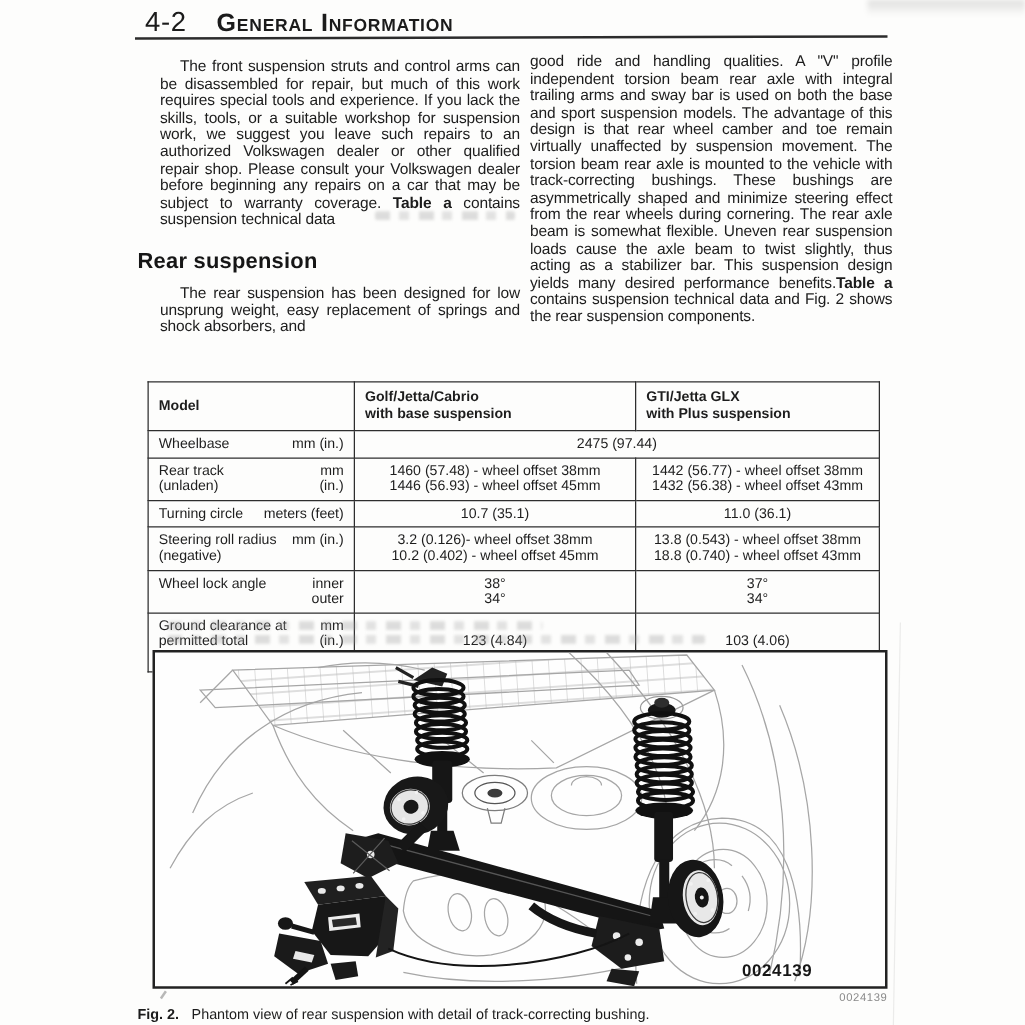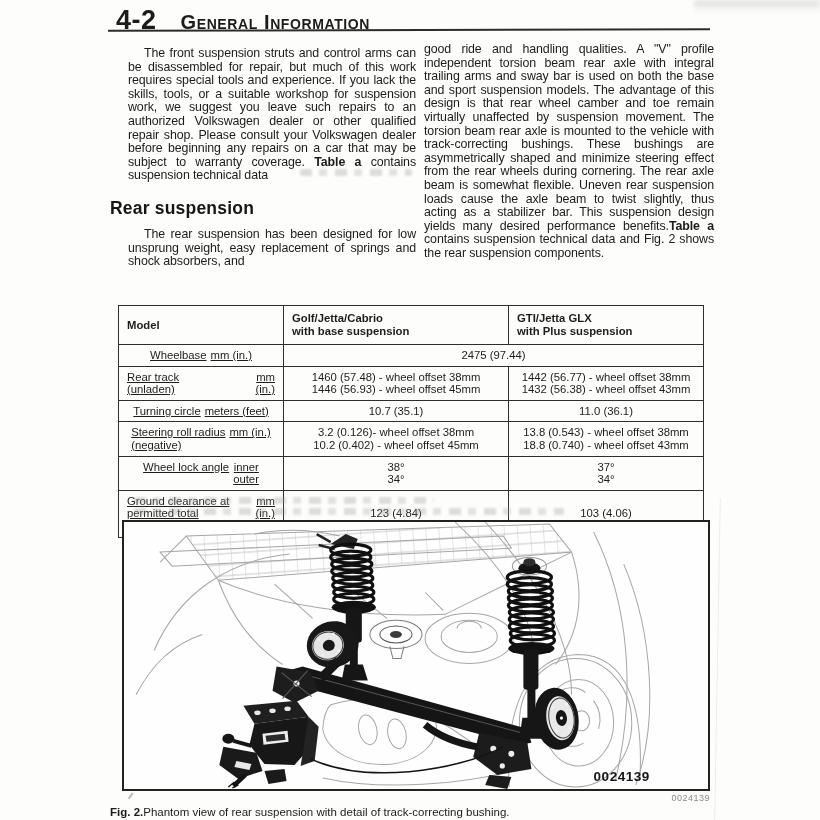--- a/index.html
+++ b/index.html
@@ -3,49 +3,49 @@
 <meta charset="utf-8">
 <style>
   html,body{margin:0;padding:0;background:#ffffff;}
   .page{
     position:relative;width:820px;height:820px;overflow:hidden;
     background:#fdfdfc;
     font-family:"Liberation Sans",sans-serif;color:#1d1d1d;
   }
   
   .hdr{position:absolute;left:116px;top:5px;display:flex;gap:24px;align-items:baseline;}
-  .hdr-num{font-size:27px;font-weight:bold;letter-spacing:.5px;color:#1b1b1b;}
+  .hdr-num{font-size:22px;font-weight:normal;letter-spacing:.5px;color:#1b1b1b;}
   .hdr-title{font-size:20px;font-weight:bold;font-variant:small-caps;letter-spacing:.6px;color:#1b1b1b;}
   .rule{position:absolute;left:108px;top:29px;width:602px;height:2px;background:#2c2c2c;transform:rotate(-.15deg);}
   
   .col-left{position:absolute;left:110px;top:47px;width:306px;}
   .col-right{position:absolute;left:424px;top:43px;width:290px;}
   p.body{margin:0;font-size:12.4px;line-height:13.6px;text-align:justify;letter-spacing:-.1px;color:#1c1c1c;}
   p.indent{text-indent:16px;margin-left:18px;}
   .rear-head{margin:15px 0 9px 0;font-size:17.5px;font-weight:bold;letter-spacing:.2px;color:#161616;}
   
   .tbl-title{position:absolute;left:85px;top:249px;width:585px;text-align:center;font-size:13px;font-weight:bold;color:#1a1a1a;}
   table.spec{position:absolute;left:118px;top:268px;width:585px;border-collapse:collapse;table-layout:fixed;
     border:1.5px solid #222;margin-top:37px;}
   table.spec col.c1{width:165px;} table.spec col.c2{width:225px;} table.spec col.c3{width:195px;}
   table.spec th,table.spec td{border:1px solid #2e2e2e;padding:4px 8px;font-size:11.3px;line-height:12.6px;vertical-align:middle;}
   table.spec th{font-weight:bold;text-align:left;white-space:pre-line;height:30px;}
   table.spec th.model{text-align:left;vertical-align:middle;}
-  .lab-cell{display:flex;justify-content:center;align-items:flex-start;gap:4px;text-decoration:underline;}
+  .lab-cell{display:flex;justify-content:space-between;align-items:flex-start;gap:4px;}
   .lab{white-space:pre-line;text-align:left;}
   .unit{white-space:pre-line;text-align:right;}
   td.val{text-align:center;white-space:pre-line;}
   
   .fig-frame{position:absolute;left:122px;top:520px;width:588px;height:271px;border:2px solid #222;
     background:#fefefe;box-sizing:border-box;}
   .fig-frame svg{display:block;width:100%;height:100%;}
   .fig-code-row{position:absolute;left:122px;top:793px;width:588px;text-align:right;
     font-size:9px;color:#8a8a8a;letter-spacing:.5px;}
   .caption{position:absolute;left:110px;top:806px;width:604px;font-size:11.5px;color:#1c1c1c;}
-  .caption .cap-label{font-weight:bold;}
+  .caption .cap-label{font-weight:bold;margin-right:10px;}
   
   .ghost-line{position:absolute;height:7px;filter:blur(1.1px);opacity:.32;border-radius:2px;
     background:repeating-linear-gradient(90deg,#9a9a9a 0 12px,transparent 12px 19px,#ababab 19px 27px,transparent 27px 35px);}
   #g1{left:134px;top:497px;width:300px;}
   #g2{left:134px;top:508px;width:430px;}
   #g3{left:300px;top:169px;width:112px;}
   .corner-shade{position:absolute;left:694px;top:0;width:126px;height:13px;
     background:linear-gradient(180deg,rgba(0,0,0,.12),rgba(0,0,0,0));filter:blur(2px);}
   .scan-edge{position:absolute;left:717px;top:498px;width:1px;height:322px;background:rgba(0,0,0,.07);transform:rotate(1deg);}
   .pen-mark{position:absolute;left:127px;top:795px;width:7px;height:1.5px;background:#9a9a9a;transform:rotate(-55deg);opacity:.7;}

